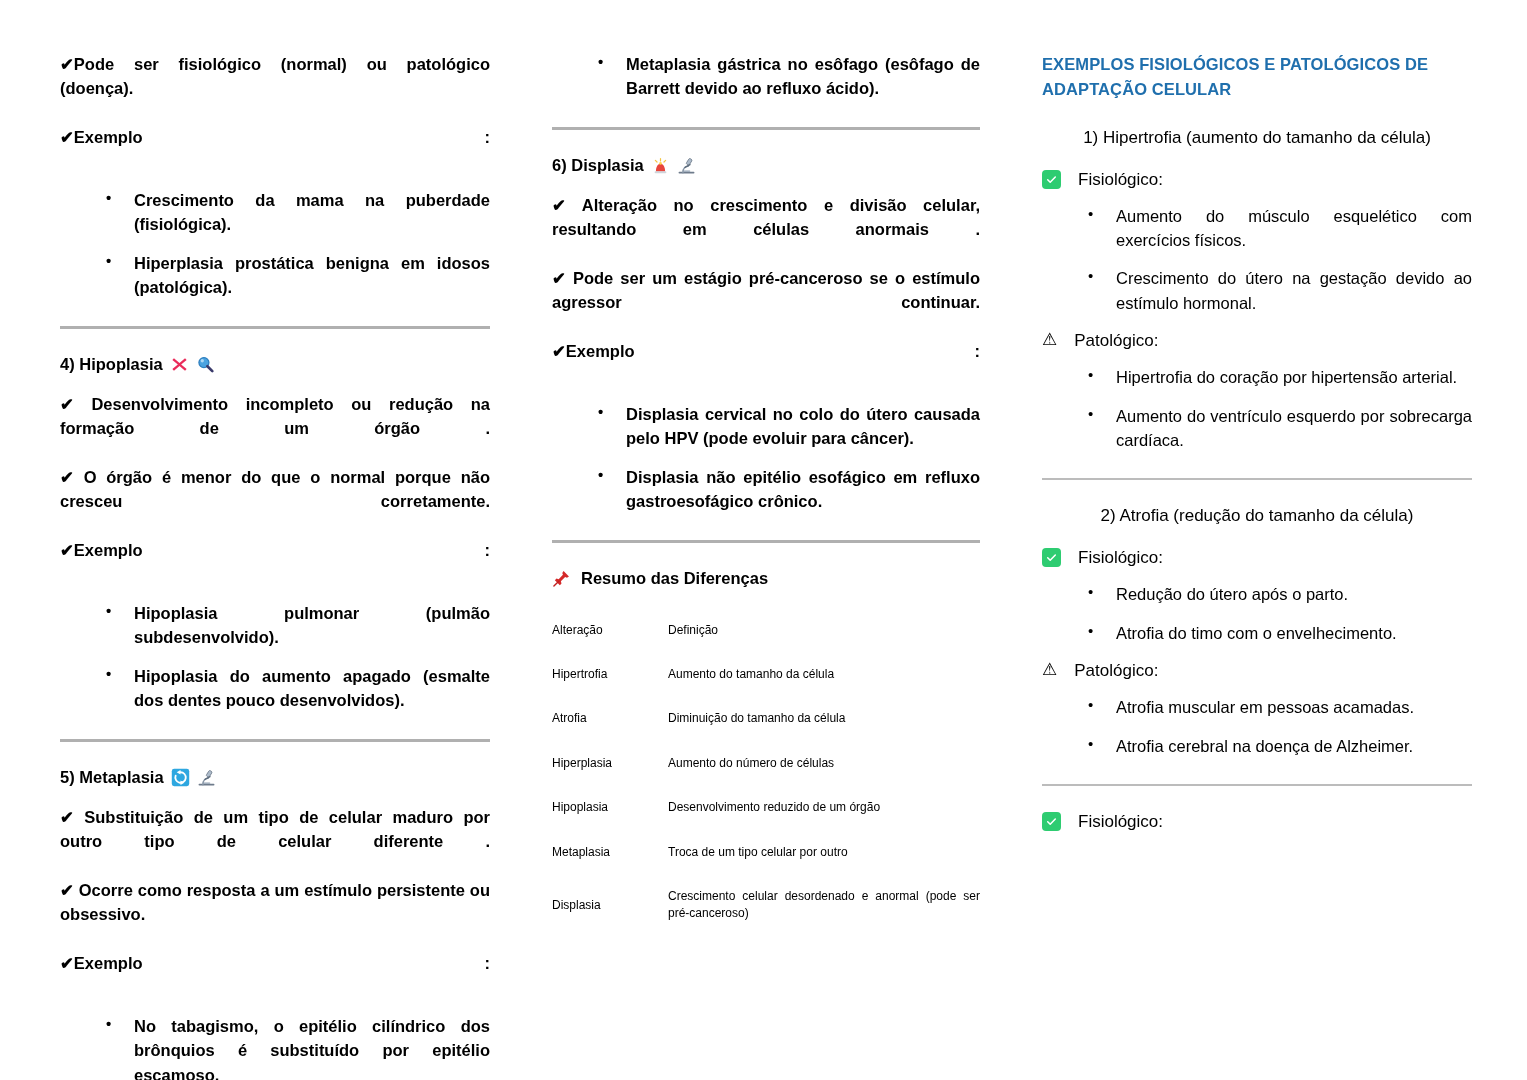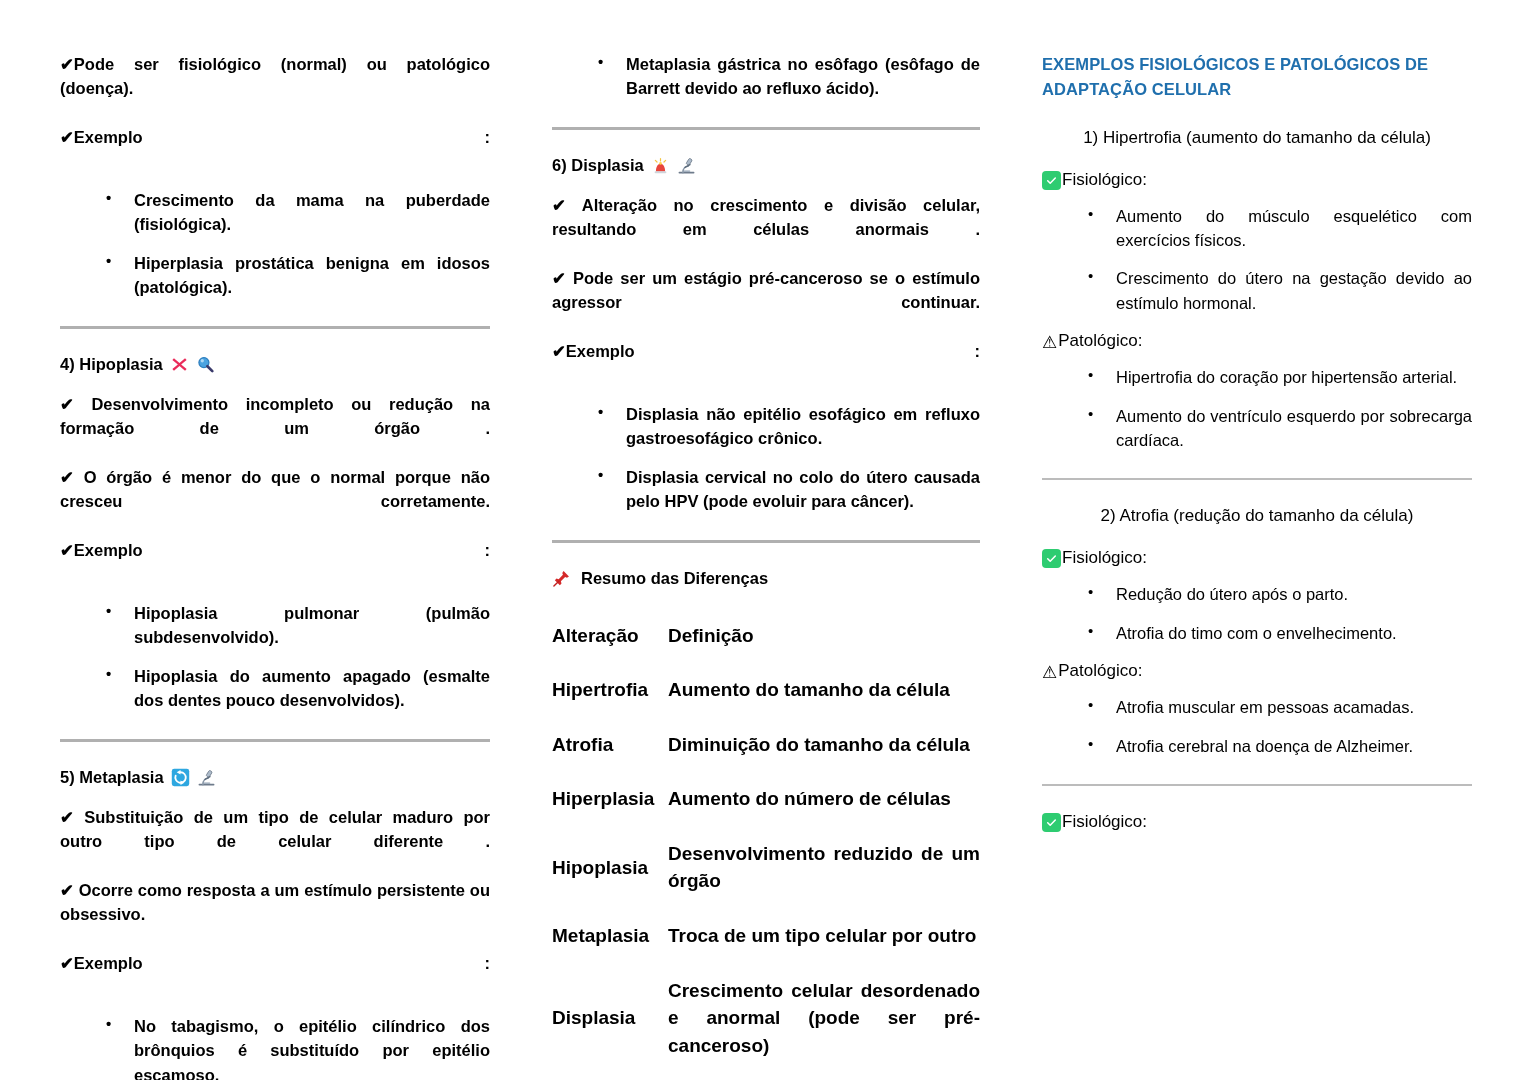--- a/index.html
+++ b/index.html
@@ -114,22 +114,22 @@
     font-weight: bold;
     font-size: 16.5px;
     display: flex;
     align-items: center;
     gap: 10px;
     margin: 0 0 26px 0;
   }
   table.resumo {
     width: 100%;
     border-collapse: collapse;
-    font-size: 19px;
-    font-weight: bold;
+    font-size: 12px;
+    font-weight: normal;
   }
   table.resumo td {
     padding: 8px 0 19px 0;
     vertical-align: middle;
     line-height: 1.45;
   }
   table.resumo td.term {
     width: 108px;
     padding-right: 8px;
     white-space: nowrap;
@@ -152,22 +152,22 @@
   .rc-heading {
     font-size: 17px;
     font-weight: normal;
     margin: 0 0 22px 0;
     text-align: center;
   }
   .rc-label {
     font-size: 17px;
     font-weight: normal;
     display: flex;
-    align-items: flex-end;
-    gap: 1px;
+    align-items: flex-start;
+    gap: 17px;
     margin: 0 0 6px 0;
   }
 
   .greenbox {
     width: 19px;
     height: 19px;
     border-radius: 4px;
     background: #2ECC71;
     display: inline-flex;
     align-items: center;
@@ -291,22 +291,22 @@
       </span>
     </div>
 
     <p class="check-line"><span class="tick">✔ </span><span>Alteração no crescimento e divisão celular, resultando em células anormais                    .</span></p>
 
     <p class="check-line"><span class="tick">✔ </span><span>Pode ser um estágio pré-canceroso se o estímulo agressor                    continuar.</span></p>
 
     <p class="check-line"><span class="tick">✔</span><span>Exemplo :</span></p>
 
     <ul class="bullets">
+      <li>Displasia cervical no colo do útero causada pelo HPV (pode evoluir para câncer).</li>
       <li>Displasia não epitélio esofágico em refluxo gastroesofágico crônico.</li>
-      <li>Displasia cervical no colo do útero causada pelo HPV (pode evoluir para câncer).</li>
     </ul>
 
     <hr class="divider">
 
     <div class="resumo-title">
       <span class="icon">
         <svg width="19" height="19" viewBox="0 0 24 24">
           <path d="M14.6 2.6 L21.4 9.4 L18.9 11 L16.6 10.2 L11.2 15.6 L12 18.3 L9.9 20.4 L3.6 14.1 L5.7 12 L8.4 12.8 L13.8 7.4 L13 5.1 Z" fill="#D42A2A"></path>
           <path d="M8.6 15.4 L2.4 21.6" stroke="#C02020" stroke-width="1.8" stroke-linecap="round"></path>
         </svg>

